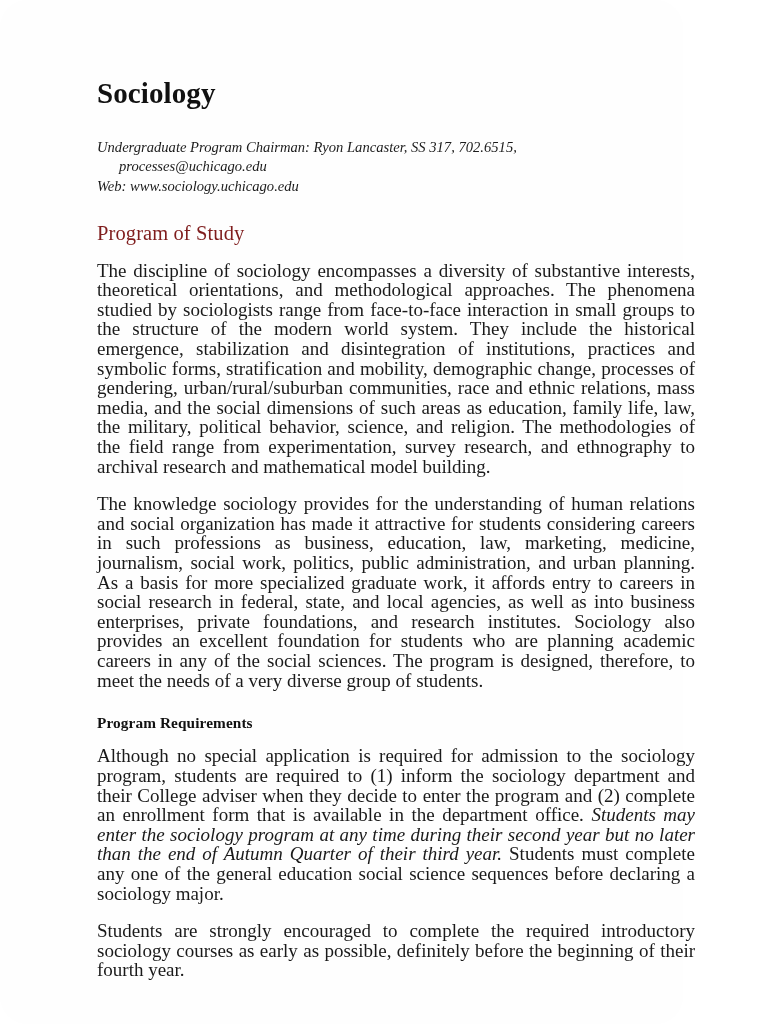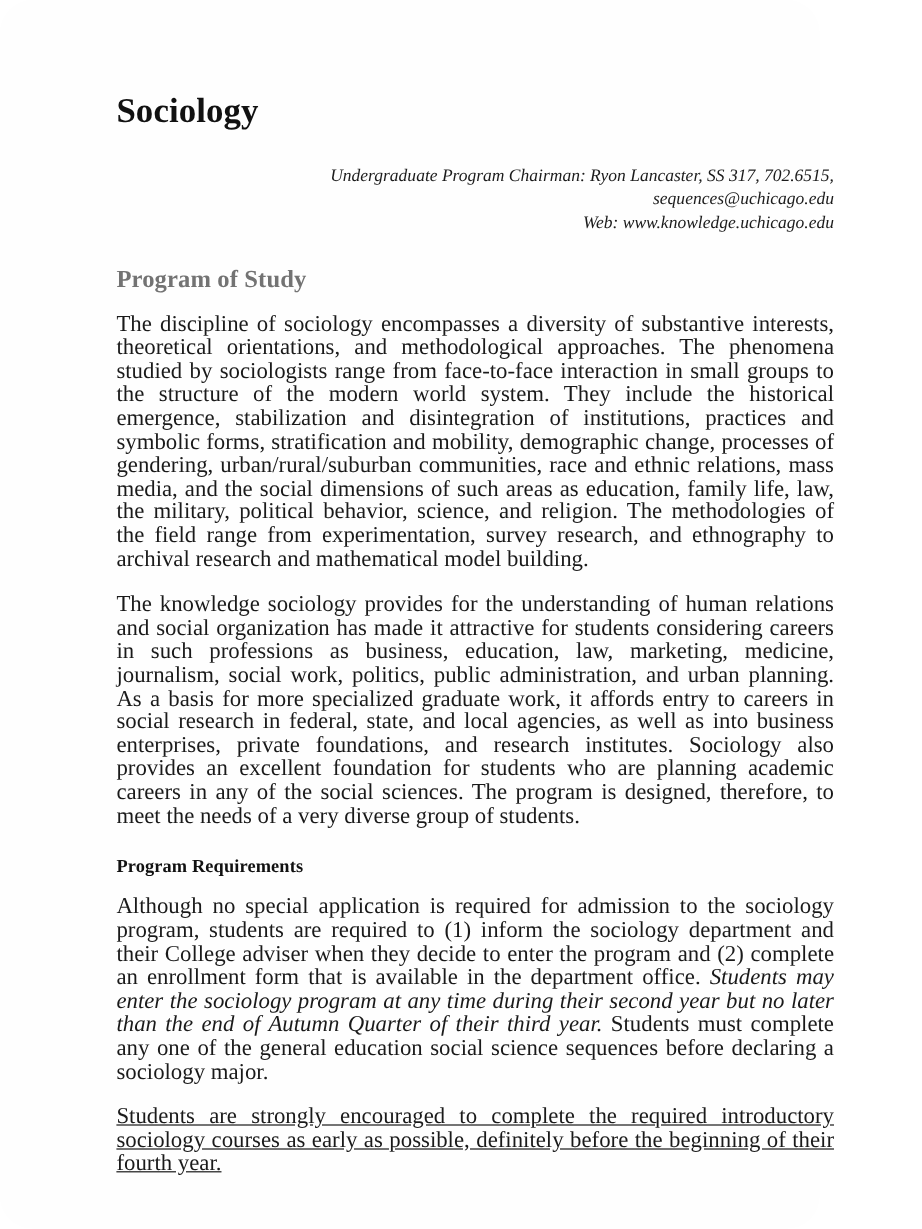--- a/index.html
+++ b/index.html
@@ -45,33 +45,32 @@
   .contact-block {
     font-style: italic;
     font-size: 14.6px;
     line-height: 19.4px;
     margin: 0 0 26px 0;
     color: #1b1b1b;
   }
   .contact-line {
     display: block;
     white-space: normal;
-    text-align: right;
   }
   .contact-line.indented {
     text-indent: 22px;
   }
 
   
   .h-section {
     font-size: 20.5px;
-    font-weight: bold;
+    font-weight: normal;
     line-height: 1.15;
     margin: 0 0 15px 0;
-    color: #737373;
+    color: #7f1d1d;
     letter-spacing: 0.1px;
   }
   .h-sub {
     font-size: 15.3px;
     font-weight: bold;
     line-height: 1.2;
     margin: 0 0 14px 0;
     color: #111111;
     letter-spacing: 0.1px;
   }
@@ -81,42 +80,41 @@
     font-size: 19px;
     line-height: 19.6px;
     text-align: justify;
     text-justify: inter-word;
     margin: 0 0 18px 0;
     color: #1a1a1a;
     hyphens: none;
   }
   p.body:last-child {
     margin-bottom: 0;
-    text-decoration: underline;
   }
   .em {
     font-style: italic;
   }
 
   
   .gap-before-section { margin-top: 8px; }
   .gap-before-sub { margin-top: 24px; }
 </style>
 </head>
 <body>
 
 <div class="page">
   <div class="content">
 
     <h1 class="doc-title">Sociology</h1>
 
     <div class="contact-block">
       <span class="contact-line">Undergraduate Program Chairman: Ryon Lancaster, SS 317, 702.6515,</span>
-      <span class="contact-line indented">sequences@uchicago.edu</span>
-      <span class="contact-line">Web: www.knowledge.uchicago.edu</span>
+      <span class="contact-line indented">processes@uchicago.edu</span>
+      <span class="contact-line">Web: www.sociology.uchicago.edu</span>
     </div>
 
     <h2 class="h-section gap-before-section">Program of Study</h2>
 
     <p class="body">The discipline of sociology encompasses a diversity of substantive interests, theoretical orientations, and methodological approaches. The phenomena studied by sociologists range from face-to-face interaction in small groups to the structure of the modern world system. They include the historical emergence, stabilization and disintegration of institutions, practices and symbolic forms, stratification and mobility, demographic change, processes of gendering, urban/rural/suburban communities, race and ethnic relations, mass media, and the social dimensions of such areas as education, family life, law, the military, political behavior, science, and religion. The methodologies of the field range from experimentation, survey research, and ethnography to archival research and mathematical model building.</p>
 
     <p class="body">The knowledge sociology provides for the understanding of human relations and social organization has made it attractive for students considering careers in such professions as business, education, law, marketing, medicine, journalism, social work, politics, public administration, and urban planning. As a basis for more specialized graduate work, it affords entry to careers in social research in federal, state, and local agencies, as well as into business enterprises, private foundations, and research institutes. Sociology also provides an excellent foundation for students who are planning academic careers in any of the social sciences. The program is designed, therefore, to meet the needs of a very diverse group of students.</p>
 
     <h3 class="h-sub gap-before-sub">Program Requirements</h3>
 

